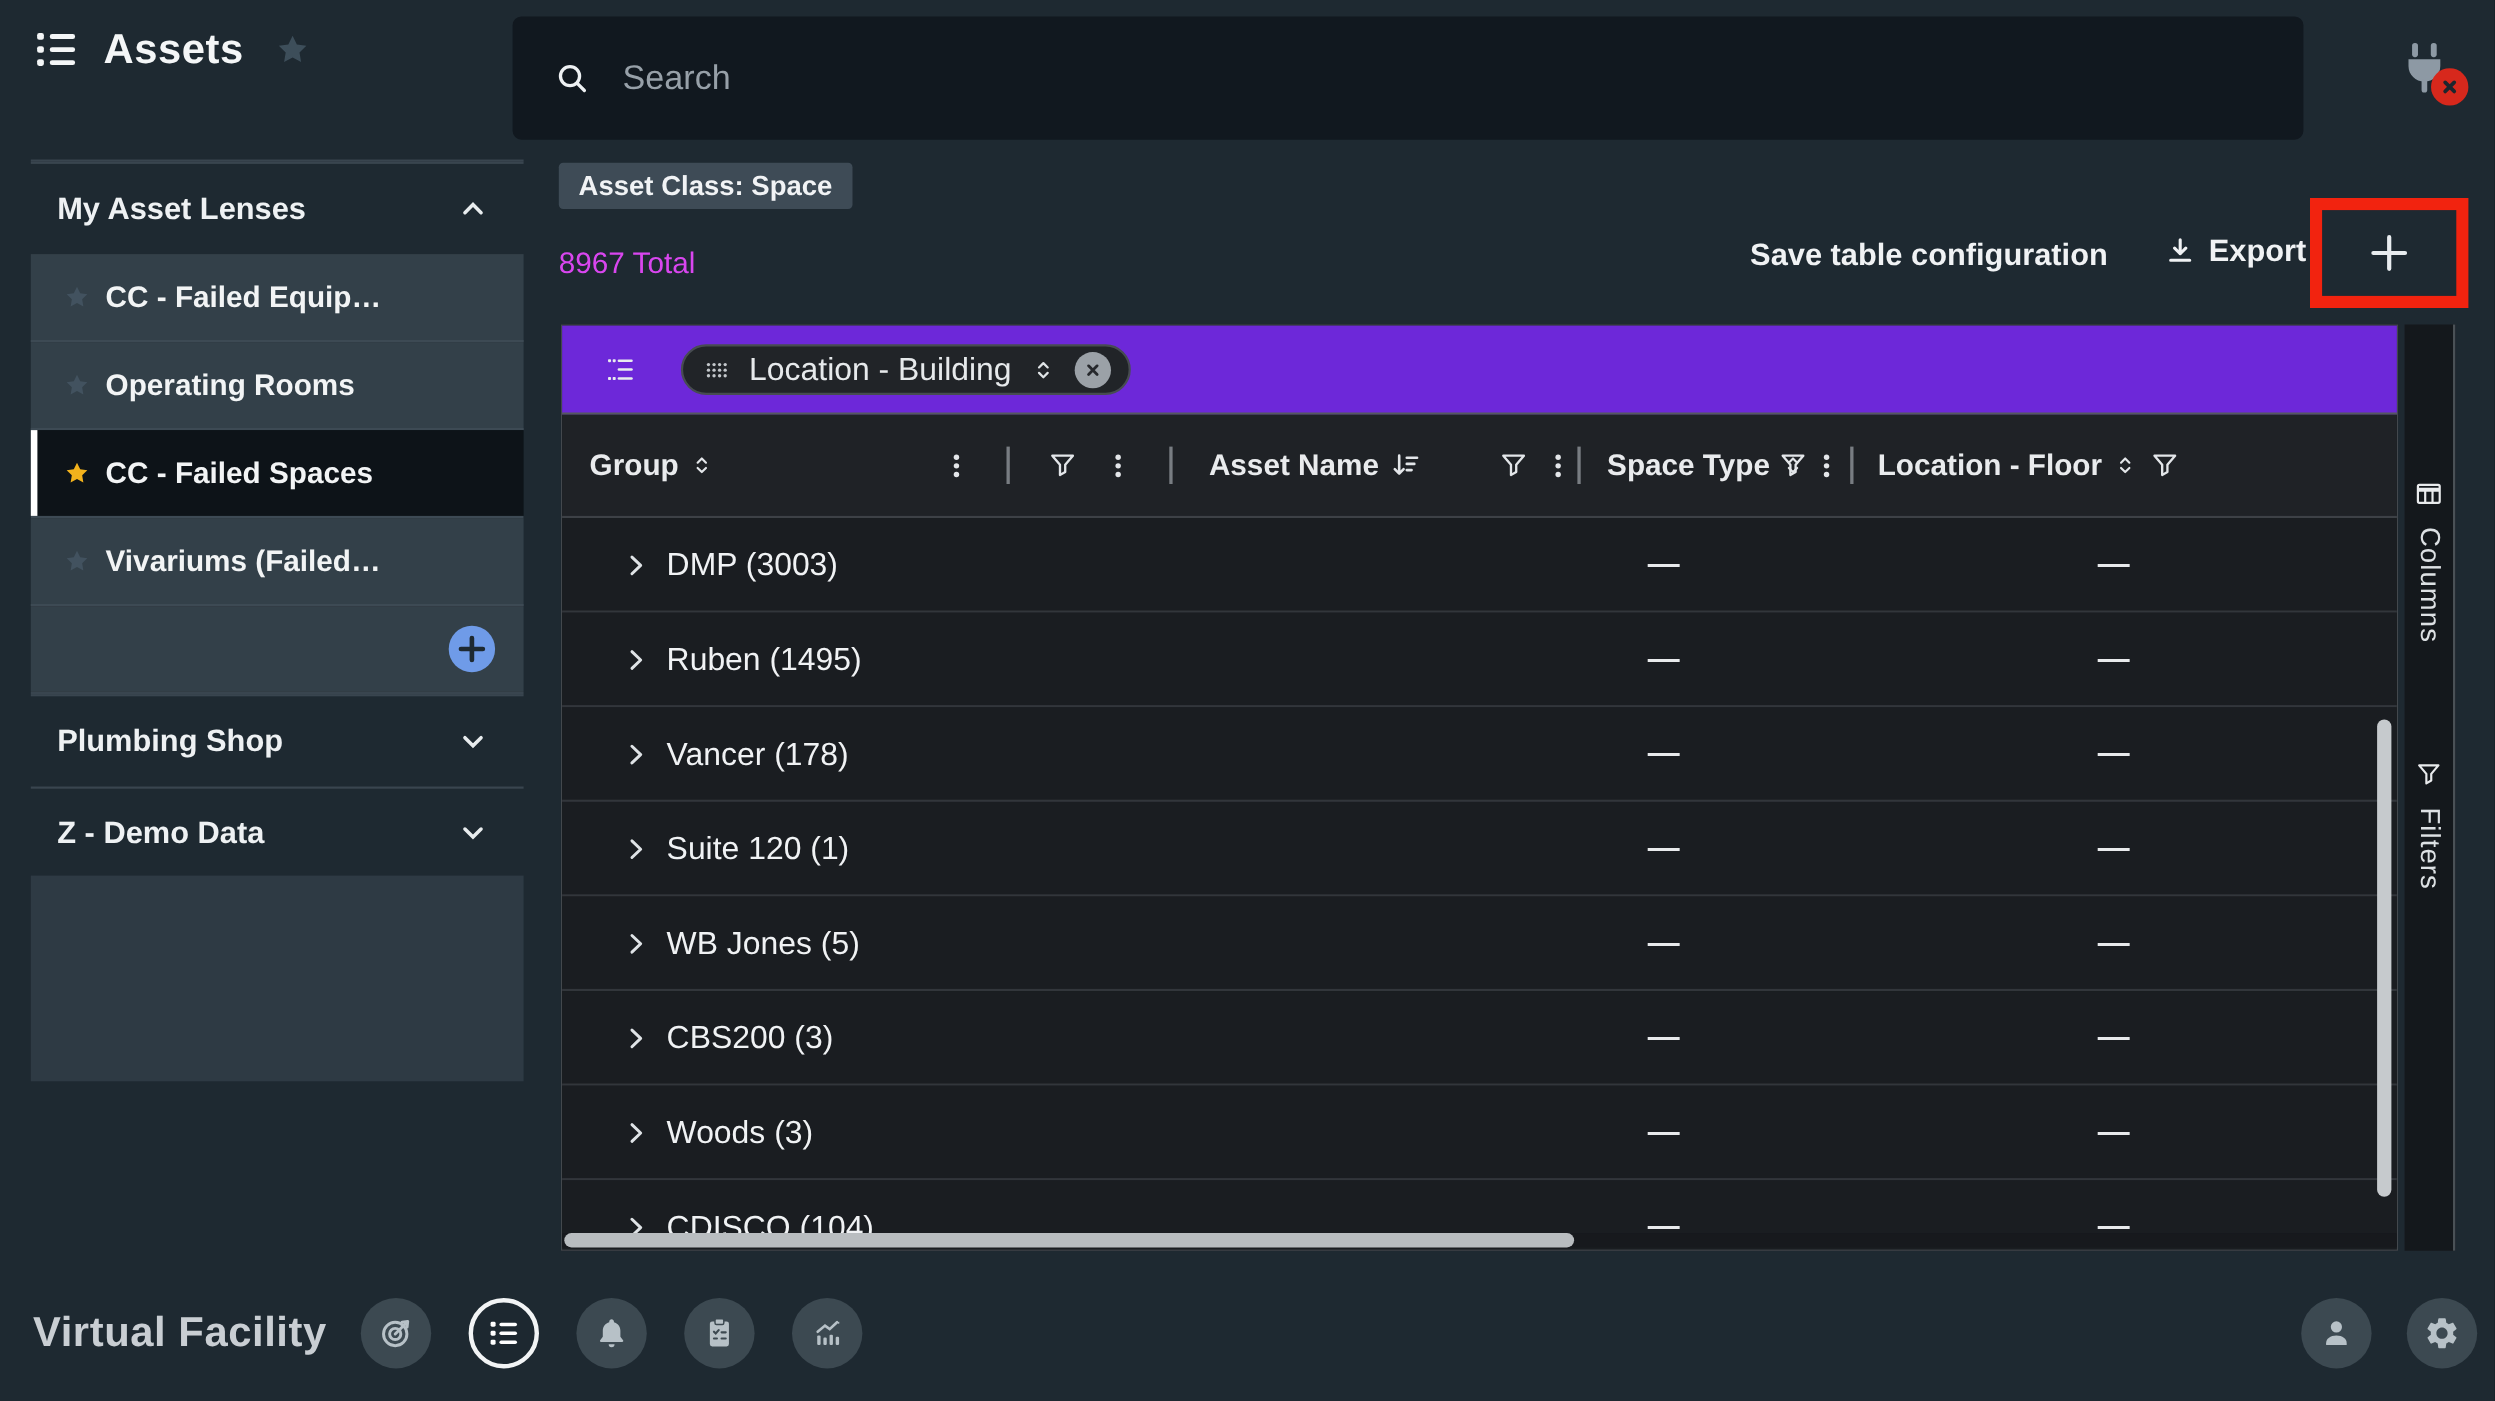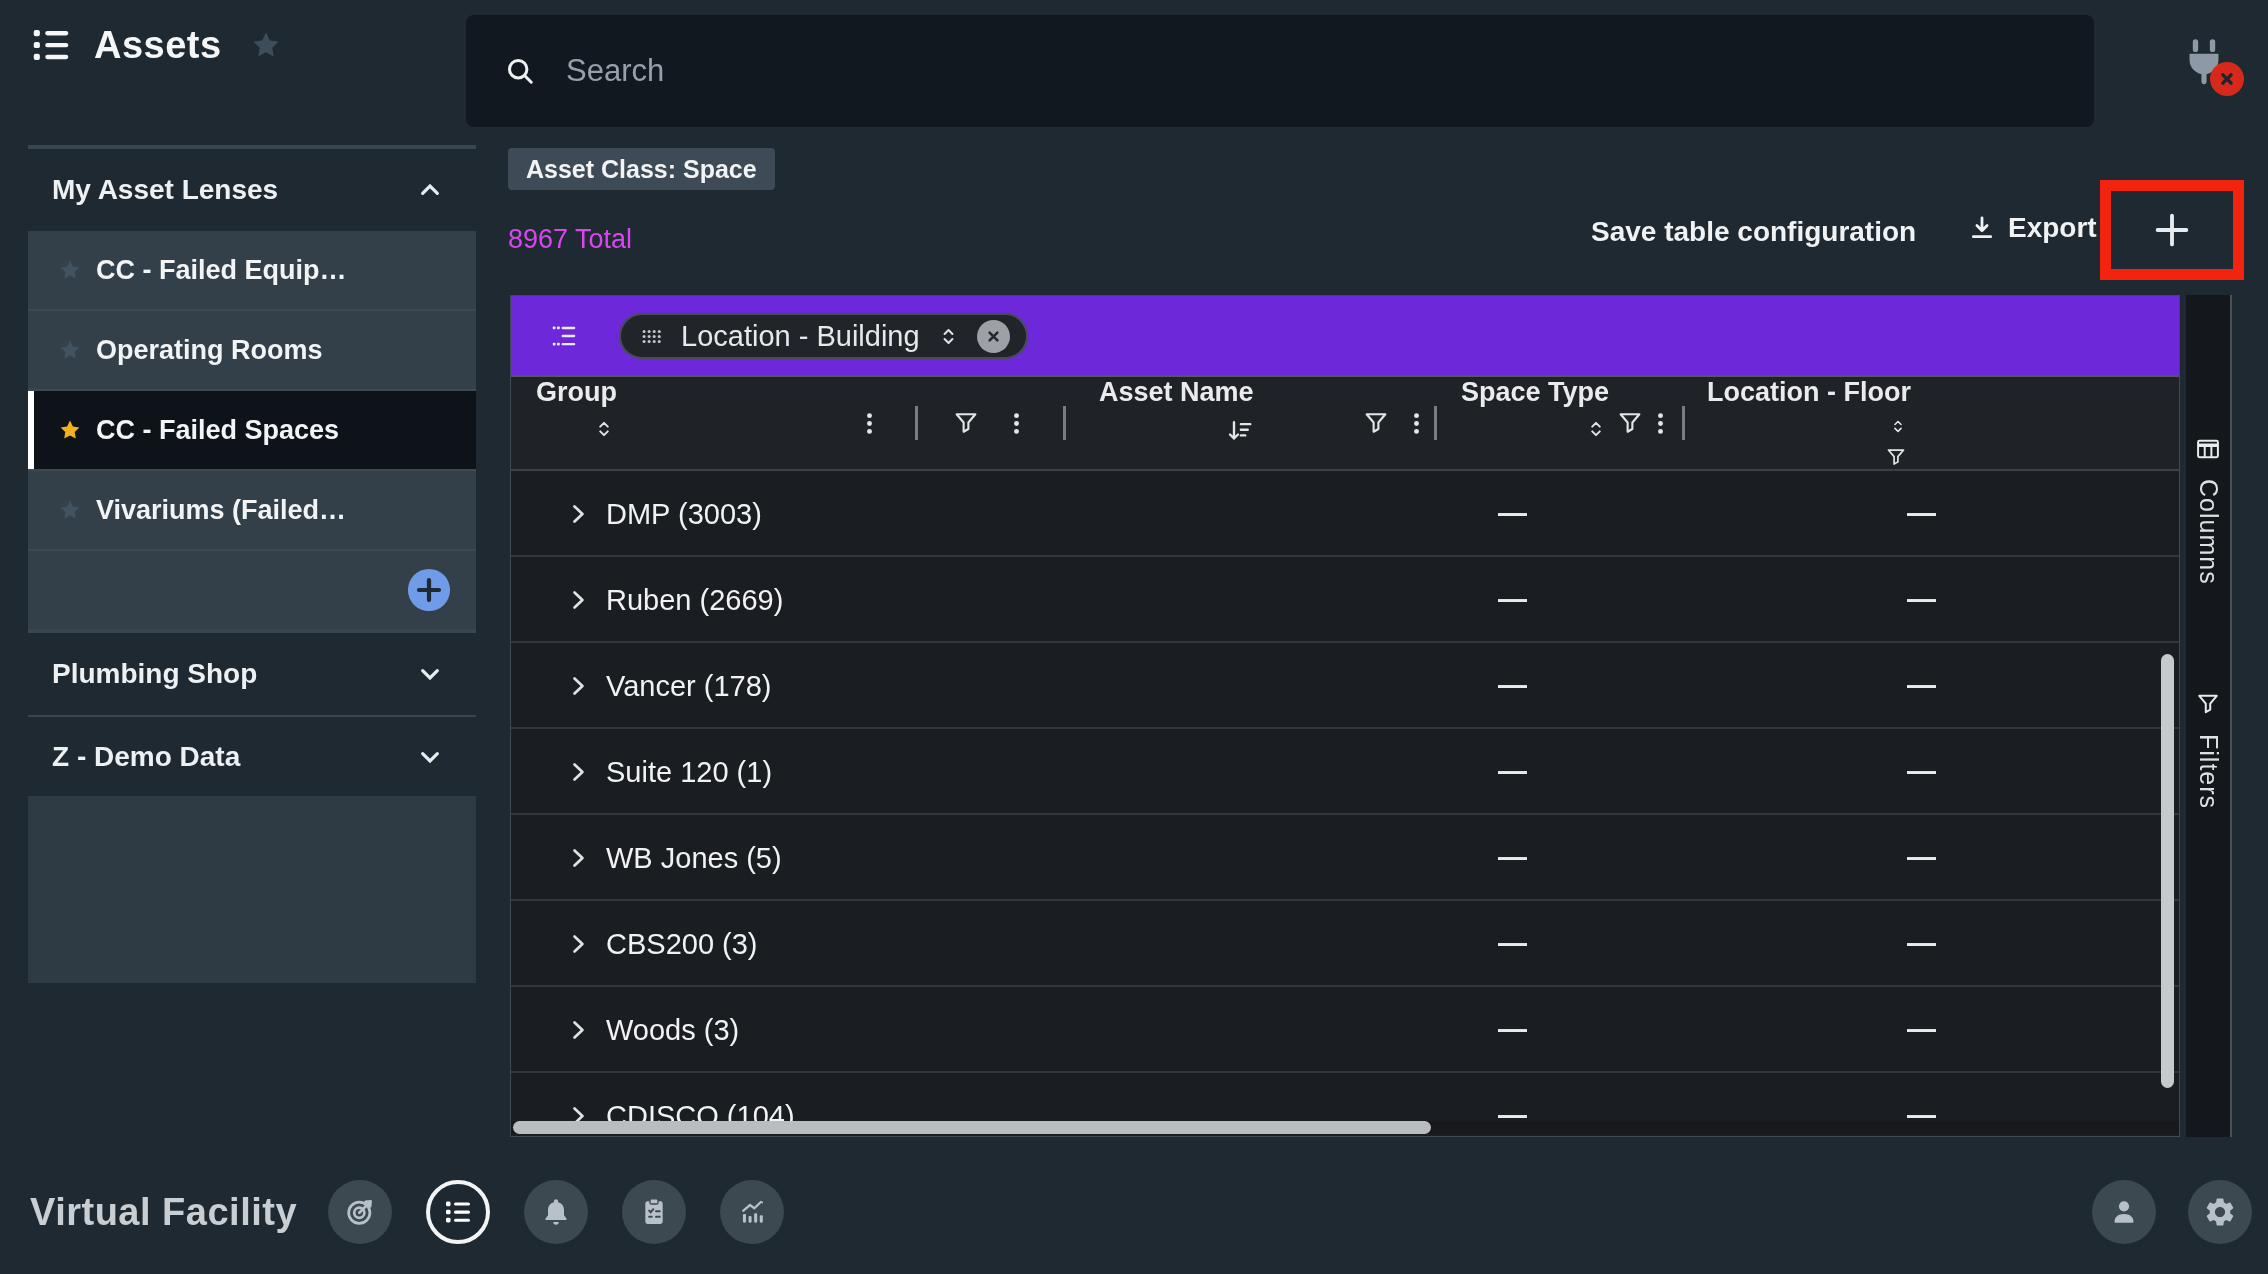--- a/index.html
+++ b/index.html
@@ -39,21 +39,21 @@
 
   
   .table { position:absolute; left:510px; top:295px; width:1670px; height:842px; background:#1a1d21; border:1px solid #43484d; }
   .group-bar { position:relative; height:81px; background:#6d28d9; border-bottom:2px solid #55595e; }
   .tree-ico { position:absolute; left:38px; top:25px; }
   .pill { position:absolute; left:108px; top:17px; height:46px; border:2px solid #474c51; border-radius:23px; background:#212428; display:inline-flex; align-items:center; gap:15px; padding:0 16px 0 18px; }
   .pill .lbl { font-size:29px; color:#e6e9eb; }
   .x-circle { width:33px; height:33px; border-radius:50%; background:#9ba1a7; display:flex; align-items:center; justify-content:center; }
 
   .thead { position:relative; height:94px; background:#1f2226; border-bottom:2px solid #3d4146; font-weight:bold; }
-  .thead .hcell { position:absolute; top:0; height:92px; display:flex; align-items:flex-end; gap:8px; font-size:27px; color:#e9ebed;flex-direction:column; }
+  .thead .hcell { position:absolute; top:0; height:92px; display:flex; align-items:center; gap:8px; font-size:27px; color:#e9ebed; }
   .thead .hicon { position:absolute; top:0; height:92px; display:flex; align-items:center; }
   .vdiv { position:absolute; top:29px; width:3px; height:34px; background:#787d82; }
 
   .tbody { position:relative; height:650px; overflow:hidden; }
   .t-row { position:relative; height:86px; border-bottom:2px solid #32363b; background:#1a1d21; }
   .t-row .chev { position:absolute; left:53px; top:29px; }
   .t-row .lbl { position:absolute; left:95px; top:27px; font-size:29px; color:#f0f2f4; }
   .t-row .dash1 { position:absolute; left:987px; top:26px; font-size:29px; font-weight:bold; color:#e8eaec; }
   .t-row .dash2 { position:absolute; left:1396px; top:26px; font-size:29px; font-weight:bold; color:#e8eaec; }
 
@@ -333,21 +333,21 @@
         <span class="lbl">DMP (3003)</span>
         <span class="dash1">—</span>
         <span class="dash2">—</span>
       </div>
       <div class="t-row">
         <span class="chev">
             <svg width="28" height="28" viewBox="0 0 24 24" fill="none" stroke="#dfe3e6" stroke-width="2.3" stroke-linecap="round" stroke-linejoin="round">
               <path d="M9 5.5L15.8 12L9 18.5"></path>
             </svg>
           </span>
-        <span class="lbl">Ruben (2669)</span>
+        <span class="lbl">Ruben (1495)</span>
         <span class="dash1">—</span>
         <span class="dash2">—</span>
       </div>
       <div class="t-row">
         <span class="chev">
             <svg width="28" height="28" viewBox="0 0 24 24" fill="none" stroke="#dfe3e6" stroke-width="2.3" stroke-linecap="round" stroke-linejoin="round">
               <path d="M9 5.5L15.8 12L9 18.5"></path>
             </svg>
           </span>
         <span class="lbl">Vancer (178)</span>

